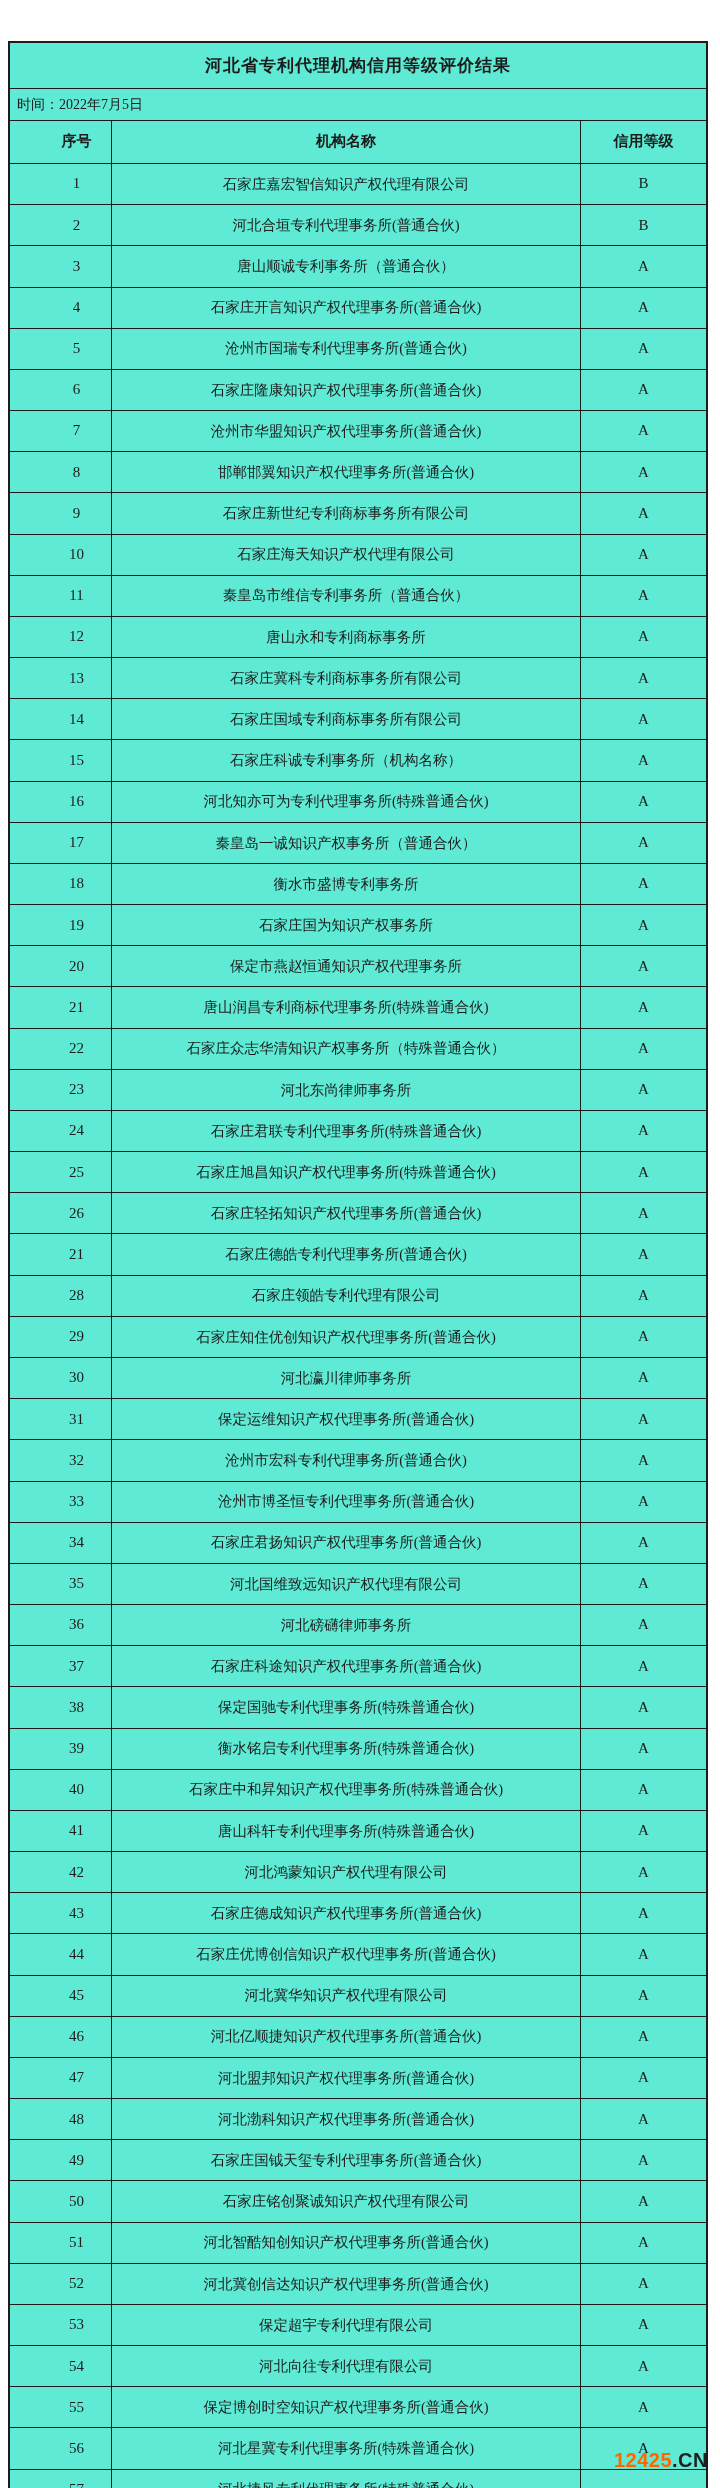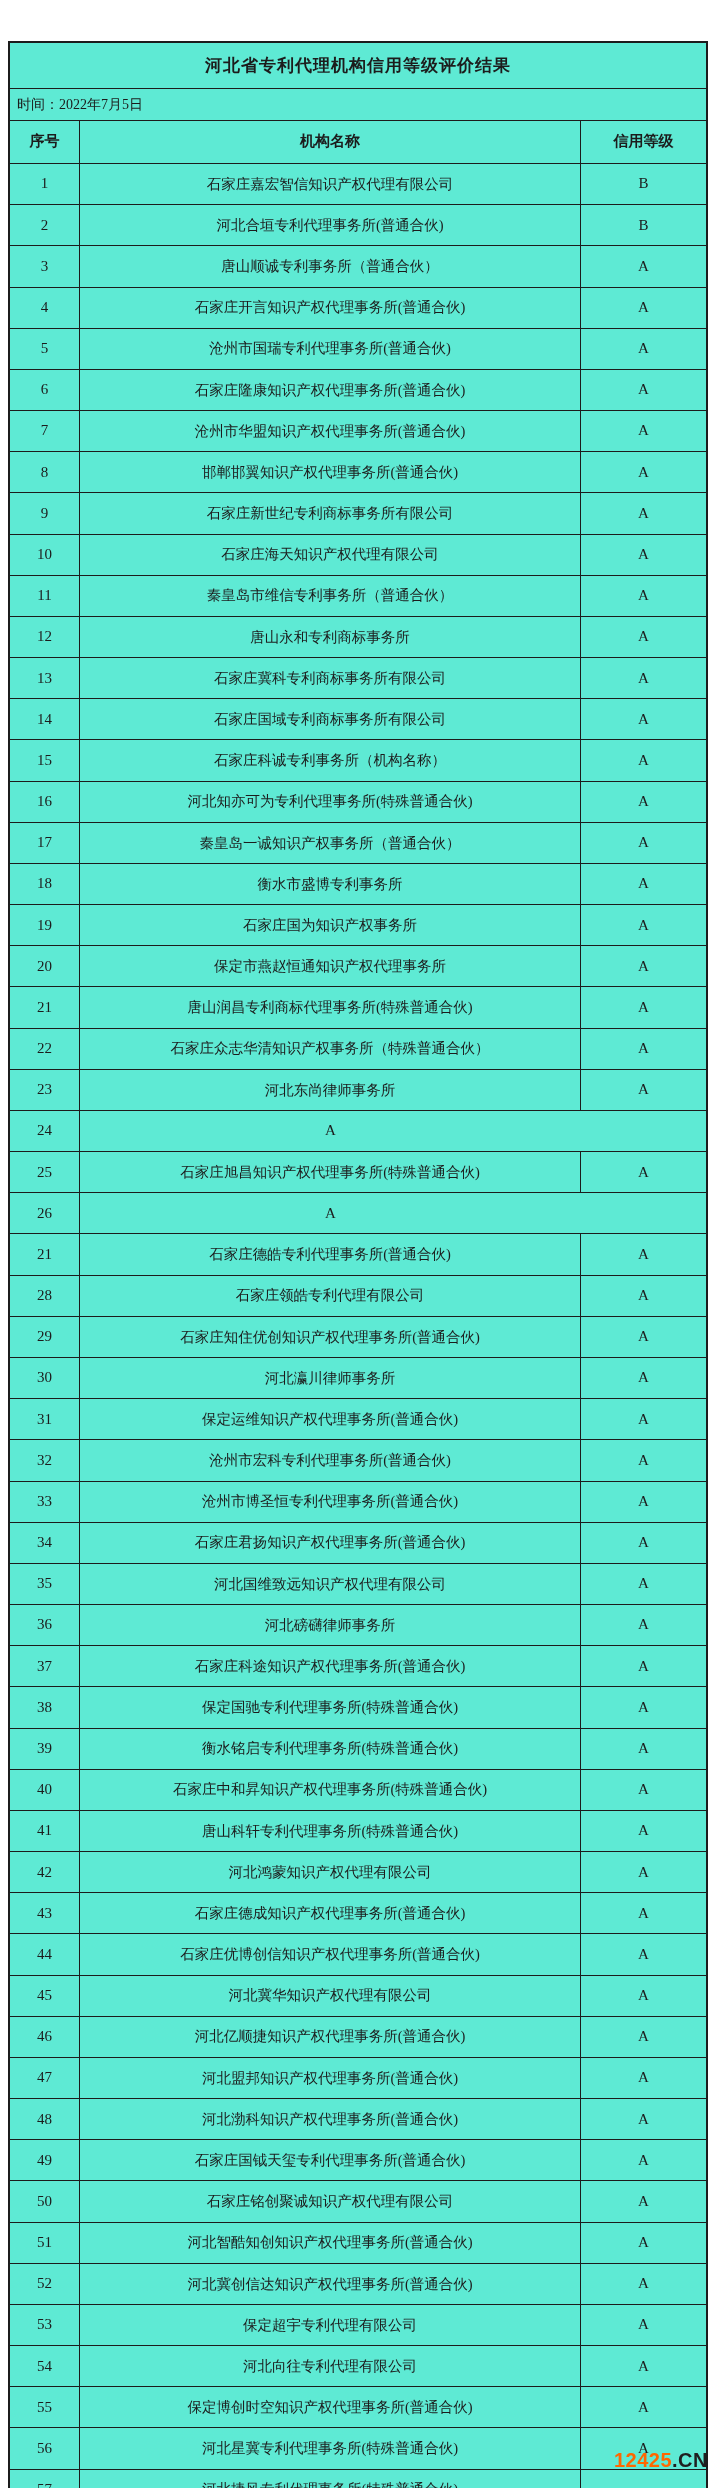--- a/index.html
+++ b/index.html
@@ -41,20 +41,21 @@
     flex: 0 0 auto;
     display: flex;
     align-items: center;
     padding-left: 7px;
     font-size: 14px;
     border-bottom: 1px solid #1c1c1c;
   }
   .grid-row {
     display: grid;
     grid-template-columns: 70px 1fr 125px;
+    padding-left: 32px;
   }
   .header-row {
     height: 42px;
     flex: 0 0 auto;
     font-weight: bold;
     font-size: 15px;
   }
   .cell {
     display: flex;
     align-items: center;
@@ -239,31 +240,33 @@
   </div>
 
   <div class="grid-row t-row">
     <div class="cell num-cell">23</div>
     <div class="cell name-cell">河北东尚律师事务所</div>
     <div class="cell grade-cell">A</div>
   </div>
 
   <div class="grid-row t-row">
     <div class="cell num-cell">24</div>
+    <div class="cell name-cell">石家庄君联专利代理事务所(特殊普通合伙)</div>
     <div class="cell grade-cell">A</div>
   </div>
 
   <div class="grid-row t-row">
     <div class="cell num-cell">25</div>
     <div class="cell name-cell">石家庄旭昌知识产权代理事务所(特殊普通合伙)</div>
     <div class="cell grade-cell">A</div>
   </div>
 
   <div class="grid-row t-row">
     <div class="cell num-cell">26</div>
+    <div class="cell name-cell">石家庄轻拓知识产权代理事务所(普通合伙)</div>
     <div class="cell grade-cell">A</div>
   </div>
 
   <div class="grid-row t-row">
     <div class="cell num-cell">21</div>
     <div class="cell name-cell">石家庄德皓专利代理事务所(普通合伙)</div>
     <div class="cell grade-cell">A</div>
   </div>
 
   <div class="grid-row t-row">

